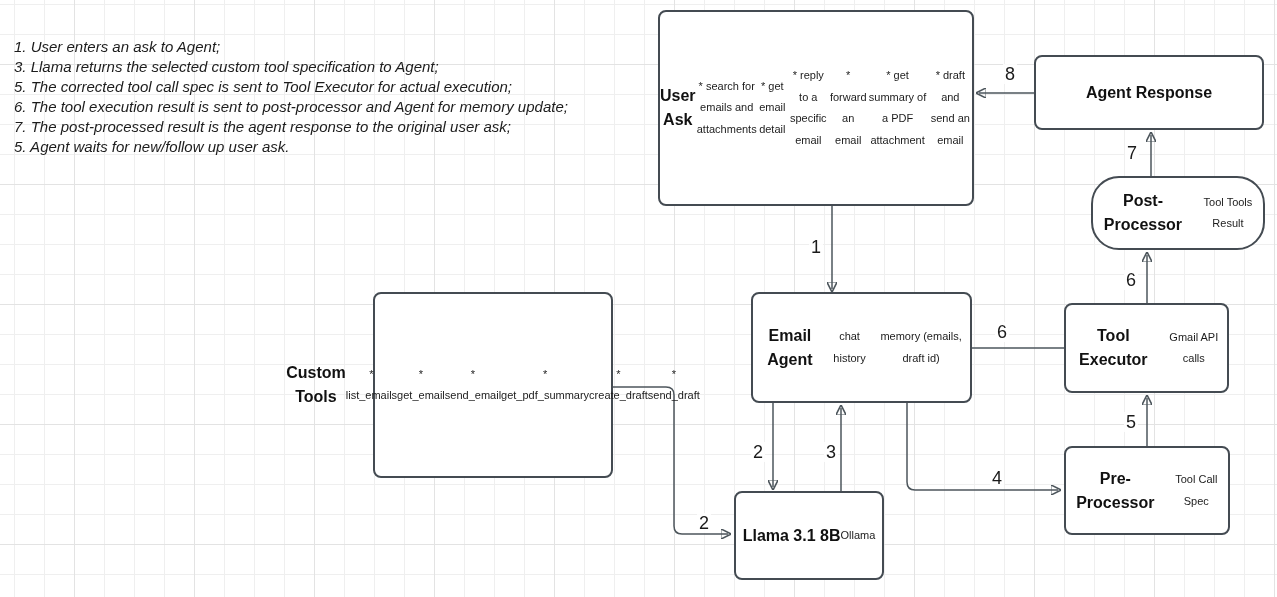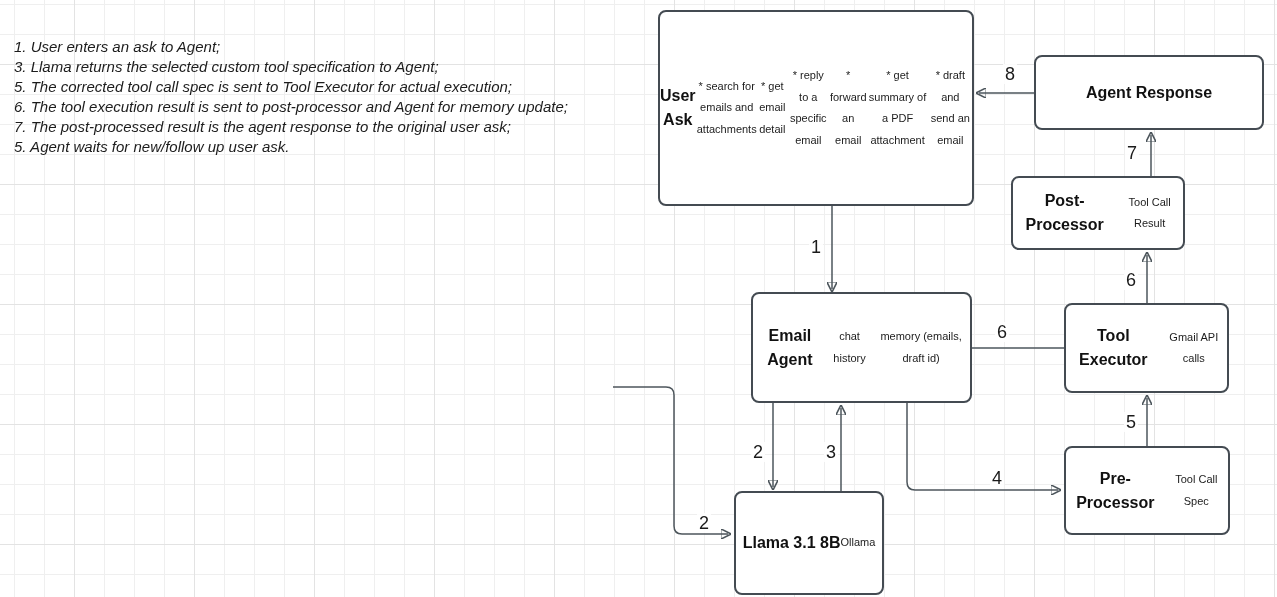--- a/index.html
+++ b/index.html
@@ -89,43 +89,52 @@
     <div class="node-line">* reply to a specific email</div>
     <div class="node-line">* forward an email</div>
     <div class="node-line">* get summary of a PDF attachment</div>
     <div class="node-line">* draft and send an email</div>
   </div>
 
   <div class="node" style="left:1034px;top:55px;width:230px;height:75px;">
     <div class="node-title">Agent Response</div>
   </div>
 
-  <div class="node" style="left:1011px;top:176px;width:174px;height:74px;">
+  <div class="node" style="left:1091px;top:176px;width:174px;height:74px;border-radius:28px;">
     <div class="node-title">Post-Processor</div>
-    <div class="node-line">Tool Call Result</div>
+    <div class="node-line">Tool Tools Result</div>
   </div>
 
   <div class="node" style="left:1064px;top:303px;width:165px;height:90px;">
     <div class="node-title">Tool Executor</div>
     <div class="node-line">Gmail API calls</div>
   </div>
 
   <div class="node" style="left:1064px;top:446px;width:166px;height:89px;">
     <div class="node-title">Pre-Processor</div>
     <div class="node-line">Tool Call Spec</div>
   </div>
 
   <div class="node" style="left:719px;top:292px;width:221px;height:111px;margin-left:32px;">
     <div class="node-title">Email Agent</div>
     <div class="node-line">chat history</div>
     <div class="node-line">memory (emails, draft id)</div>
   </div>
 
+  <div class="node" style="left:373px;top:292px;width:240px;height:186px;">
+    <div class="node-title">Custom Tools</div>
+    <div class="node-line">* list_emails</div>
+    <div class="node-line">* get_email</div>
+    <div class="node-line">* send_email</div>
+    <div class="node-line">* get_pdf_summary</div>
+    <div class="node-line">* create_draft</div>
+    <div class="node-line">* send_draft</div>
+  </div>
 
-  <div class="node" style="left:734px;top:491px;width:150px;height:104px;">
+  <div class="node" style="left:734px;top:491px;width:150px;height:89px;">
     <div class="node-title">Llama 3.1 8B</div>
     <div class="node-line">Ollama</div>
   </div>
 
   <span class="edge-label" style="left:816px;top:247px;">1</span>
   <span class="edge-label" style="left:758px;top:452px;">2</span>
   <span class="edge-label" style="left:831px;top:452px;">3</span>
   <span class="edge-label" style="left:704px;top:523px;">2</span>
   <span class="edge-label" style="left:997px;top:478px;">4</span>
   <span class="edge-label" style="left:1131px;top:422px;">5</span>

